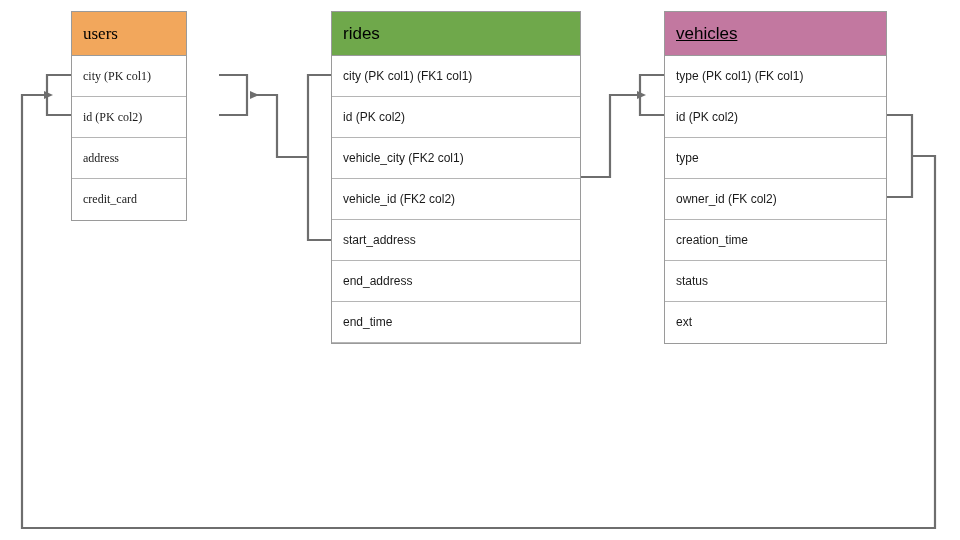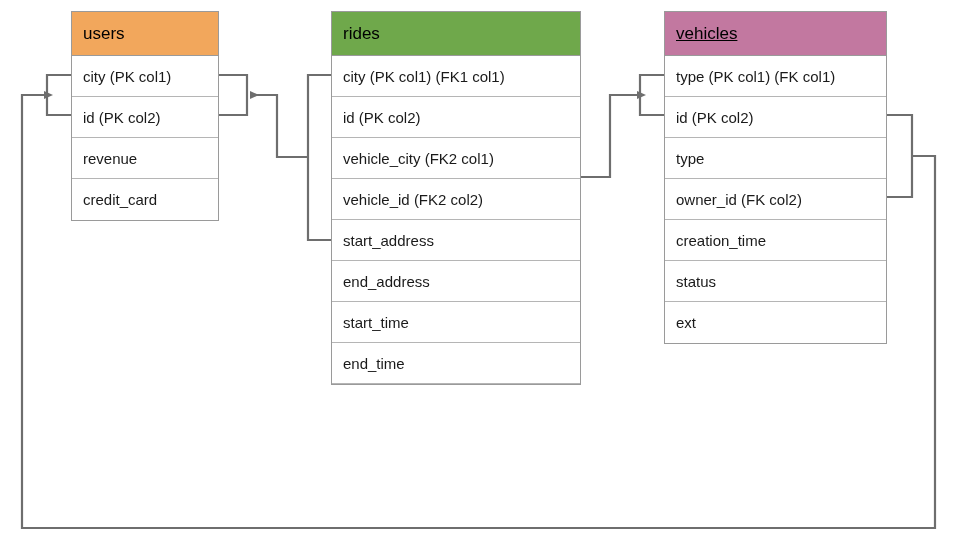--- a/index.html
+++ b/index.html
@@ -43,32 +43,32 @@
     color: #000000;
     border-bottom: 1px solid #9a9a9a;
     overflow: hidden;
     white-space: nowrap;
   }
   .trow {
     box-sizing: border-box;
     height: 41px;
     line-height: 41px;
     padding: 0 0 0 11px;
-    font-size: 15px;
+    font-size: 12px;
     color: #1a1a1a;
     border-bottom: 1px solid #b5b5b5;
     background: #ffffff;
     overflow: hidden;
     white-space: nowrap;
   }
   .trow.last {
     border-bottom: none;
   }
   
-  #tbl-users    { left: 71px;  top: 11px; width: 148px; }
+  #tbl-users    { left: 71px;  top: 11px; width: 116px; font-family: Liberation Serif, serif; }
   #tbl-rides    { left: 331px; top: 11px; width: 250px; }
   #tbl-vehicles { left: 664px; top: 11px; width: 223px; }
 </style>
 </head>
 <body style="background: rgb(255, 255, 255);">
 
 <div id="canvas">
 
   <svg class="edges" viewBox="0 0 960 540" width="960" height="540" xmlns="http://www.w3.org/2000/svg">
     <defs>
@@ -99,33 +99,32 @@
       <path d="M887,115 L912,115 L912,197 L887,197"></path>
 
       <path d="M912,156 L935,156 L935,528 L22,528 L22,95 L44,95" marker-end="url(#arrR)"></path>
     </g>
   </svg>
 
   <div class="table" id="tbl-users">
     <div class="thead" style="background: rgb(242, 167, 92);">users</div>
     <div class="trow">city (PK col1)</div>
     <div class="trow">id (PK col2)</div>
-    <div class="trow">revenue</div>
+    <div class="trow">address</div>
     <div class="trow last">credit_card</div>
   </div>
 
   <div class="table" id="tbl-rides">
     <div class="thead" style="background: rgb(111, 168, 75);">rides</div>
     <div class="trow">city (PK col1) (FK1 col1)</div>
     <div class="trow">id (PK col2)</div>
     <div class="trow">vehicle_city (FK2 col1)</div>
     <div class="trow">vehicle_id (FK2 col2)</div>
     <div class="trow">start_address</div>
     <div class="trow">end_address</div>
-    <div class="trow">start_time</div>
     <div class="trow">end_time</div>
   </div>
 
   <div class="table" id="tbl-vehicles">
     <div class="thead" style="background: rgb(194, 120, 160); text-decoration: underline;">vehicles</div>
     <div class="trow">type (PK col1) (FK col1)</div>
     <div class="trow">id (PK col2)</div>
     <div class="trow">type</div>
     <div class="trow">owner_id (FK col2)</div>
     <div class="trow">creation_time</div>

